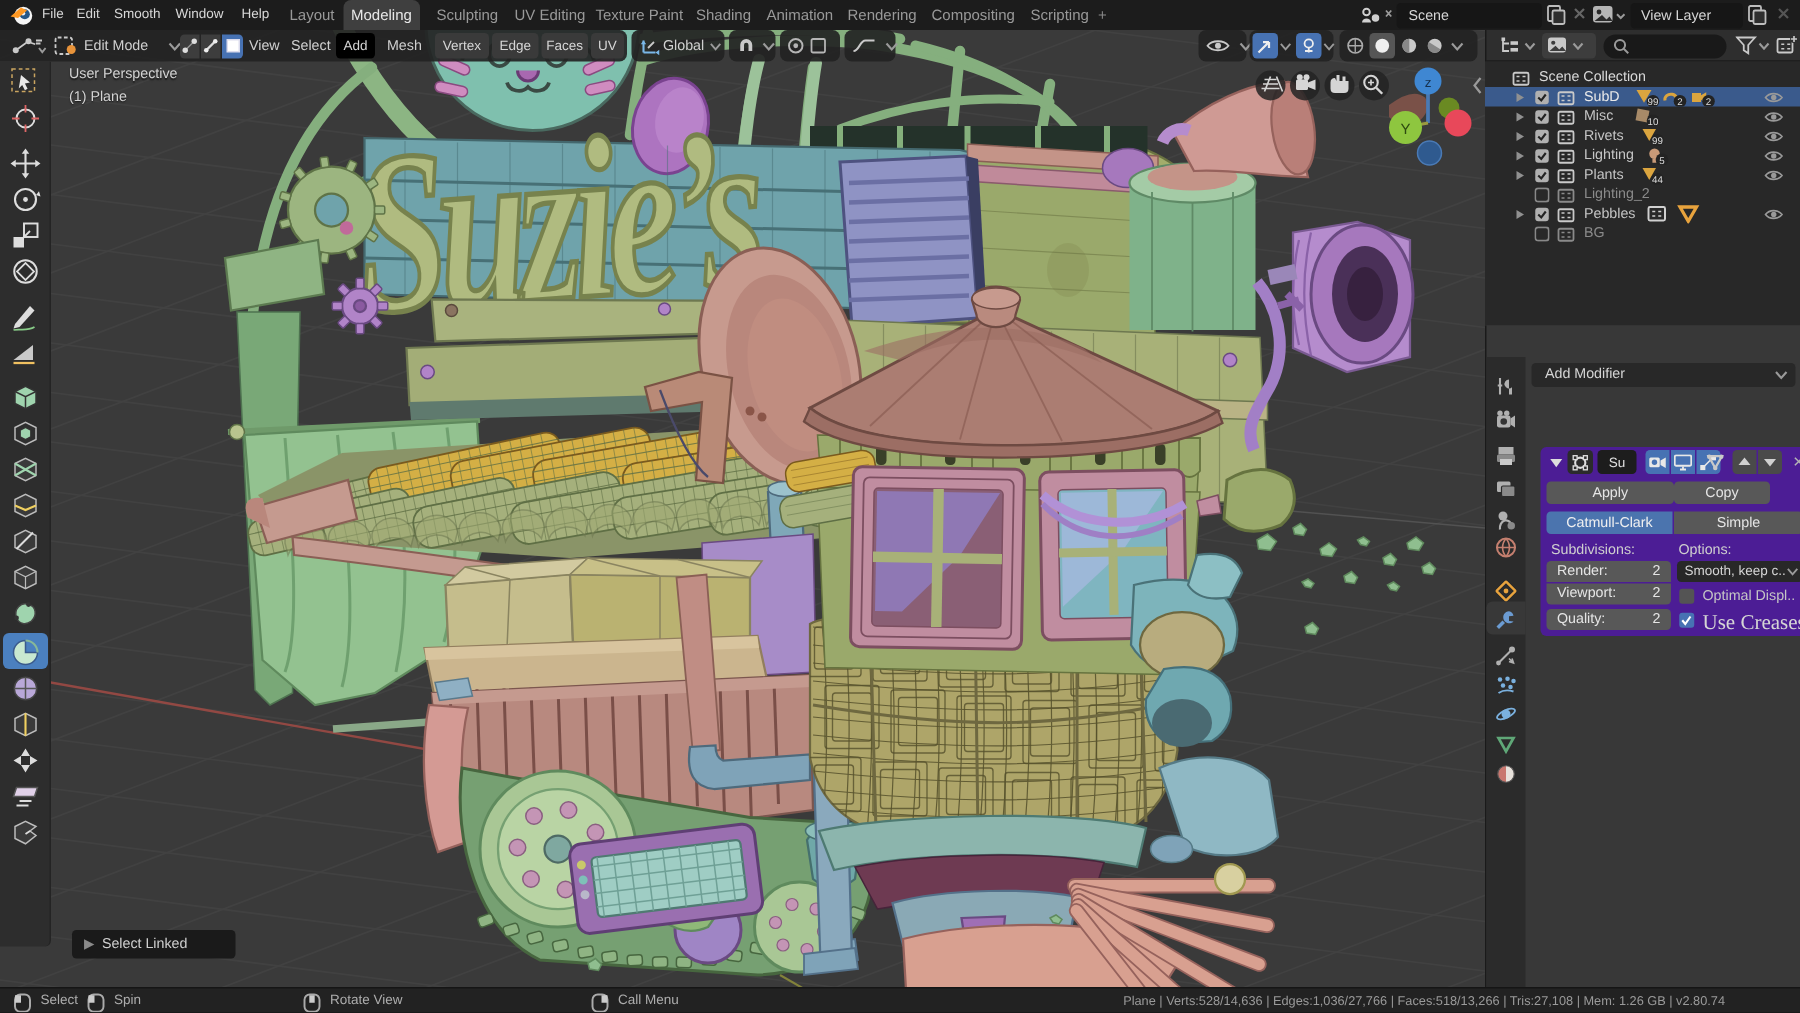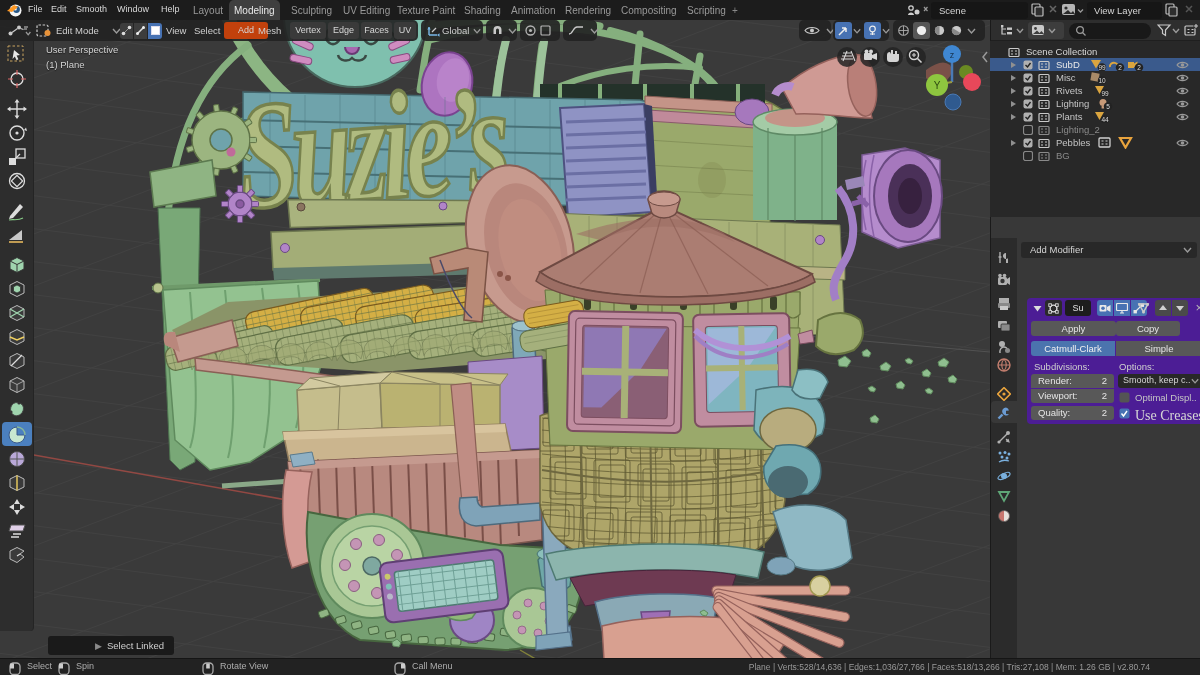--- a/index.html
+++ b/index.html
@@ -950,21 +950,21 @@
         <text x="107" y="47" font-size="10" fill="#2d4a10" text-anchor="middle" font-family="Liberation Sans">Y</text>
         <circle cx="136" cy="30" r="7" fill="#6a8a22"></circle>
         <circle cx="142" cy="40" r="9" fill="#e8485a"></circle>
         <circle cx="123" cy="60" r="8" fill="#2f5a8f" stroke="#4a7ab5" stroke-width="1"></circle>
     </svg>
     <svg class="abs" style="left:981px;top:30px;" width="8" height="14" viewBox="0 0 8 14">
         <path d="M6,2 L2,7 6,12" fill="none" stroke="#9a9a9a" stroke-width="1.5"></path>
       </svg>
     <div class="abs" style="left:46px;top:24px;color:#d4d4d4;font-size:9.5px;text-shadow:0 1px 1px rgba(0,0,0,.6);">User Perspective</div>
     <div class="abs" style="left:46px;top:39px;color:#d4d4d4;font-size:9.5px;text-shadow:0 1px 1px rgba(0,0,0,.6);">(1) Plane</div>
-    <div class="abs" style="left:48px;top:616px;width:126px;height:19px;background:rgba(24,24,24,.95);border-radius:3px;color:#cfcfcf;font-size:9.5px;line-height:19px;padding-left:39px;"><span style="color:#8a8a8a;margin:0 5px 0 8px;font-size:9px;">▶</span>Select Linked</div>
+    <div class="abs" style="left:48px;top:600px;width:109px;height:19px;background:rgba(24,24,24,.95);border-radius:3px;color:#cfcfcf;font-size:9.5px;line-height:19px;"><span style="color:#8a8a8a;margin:0 5px 0 8px;font-size:9px;">▶</span>Select Linked</div>
 
   </div>
   <div id="topbar">
     <svg class="abs" style="left:6px;top:2px;" width="17" height="16" viewBox="0 0 17 16">
         <circle cx="9.5" cy="8.5" r="6" fill="#f4f4f4"></circle>
         <circle cx="10.5" cy="7.5" r="3.4" fill="#265787"></circle>
         <circle cx="9.3" cy="6.9" r="1.5" fill="#f4f4f4"></circle>
         <path d="M1,9 L8,3 L12,5 L6,10 Z" fill="#ff9822"></path>
       </svg>
     <span class="menu" style="left:28px;">File</span>
@@ -1040,21 +1040,21 @@
           <path d="M2,9 L9,2" stroke="#ddd" stroke-width="1.6"></path>
           <circle cx="2.5" cy="8.5" r="1.5" fill="#eee"></circle>
           <circle cx="8.5" cy="2.5" r="1.5" fill="#eee"></circle>
         </svg>
       <svg class="abs" style="left:150px;top:5px;" width="11" height="11" viewBox="0 0 11 11">
           <rect x="1.5" y="1.5" width="8" height="8" fill="#fff" stroke="#dde" stroke-width="1"></rect>
         </svg>
 
       <span class="abs" style="left:166px;">View</span>
       <span class="abs" style="left:194px;">Select</span>
-      <div class="hbtn" style="left:224px;width:44px;background:#c2410c;">Add</div>
+      <div class="hbtn" style="left:224px;width:26px;background:#000000;">Add</div>
       <span class="abs" style="left:258px;">Mesh</span>
       <div class="hbtn" style="left:290px;width:36px;background:#3a3a3a;">Vertex</div>
       <div class="hbtn" style="left:328px;width:31px;background:#3a3a3a;">Edge</div>
     </div>
 
     <div class="vphdr" style="left:421px;width:62px;">
       <svg class="abs" style="left:6px;top:4px;" width="14" height="13" viewBox="0 0 14 13">
           <path d="M2,11 L2,3 M2,11 L10,11" stroke="#7ab8e8" stroke-width="1.4"></path>
           <path d="M2,3 l-1.8,2.5 h3.6 Z M10,11 l2.5,-1.8 v3.6 Z" fill="#7ab8e8"></path>
           <path d="M5,8 l4,-4" stroke="#c9c9c9" stroke-width="1.2"></path>

